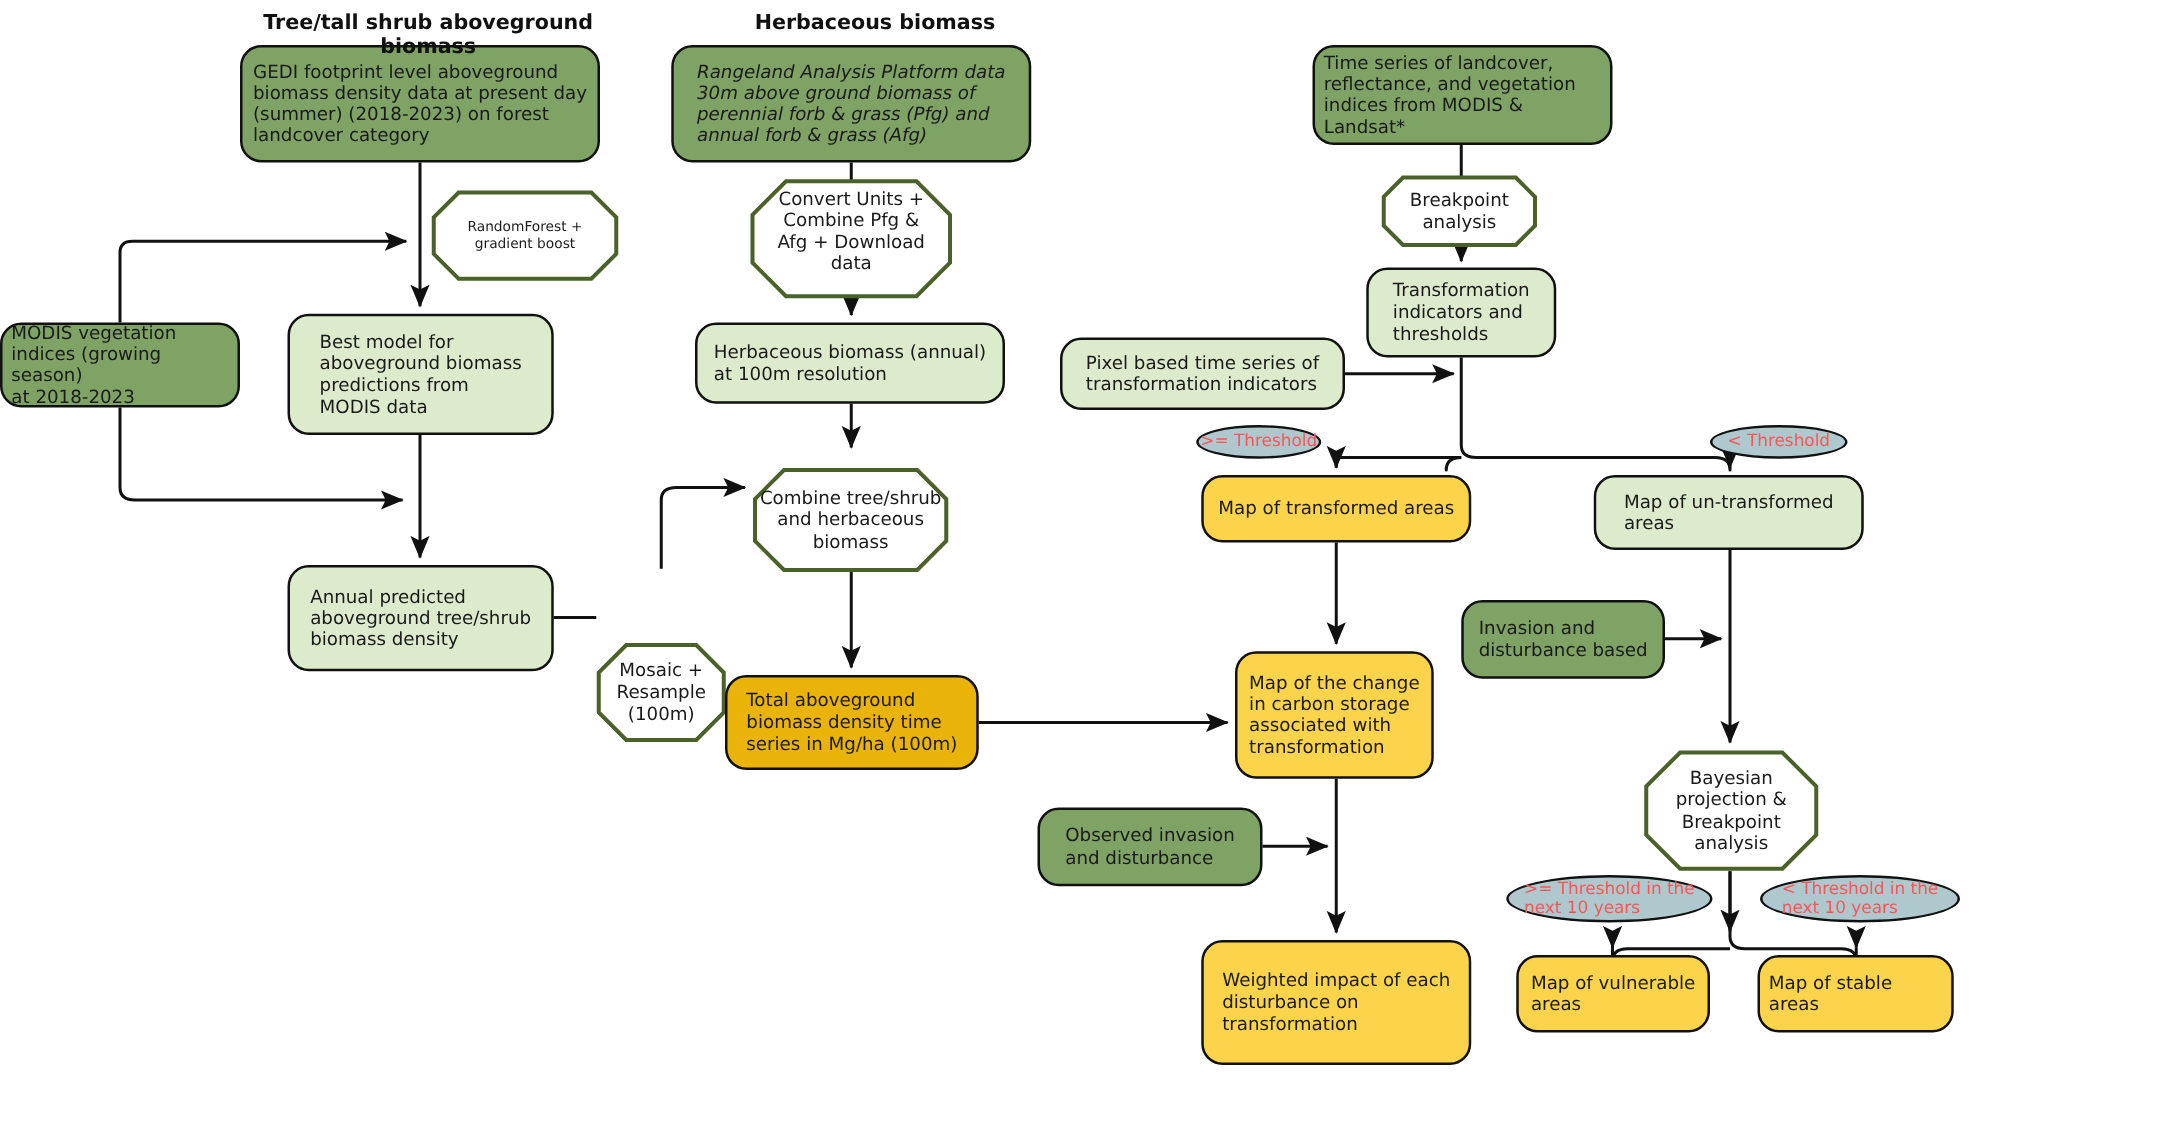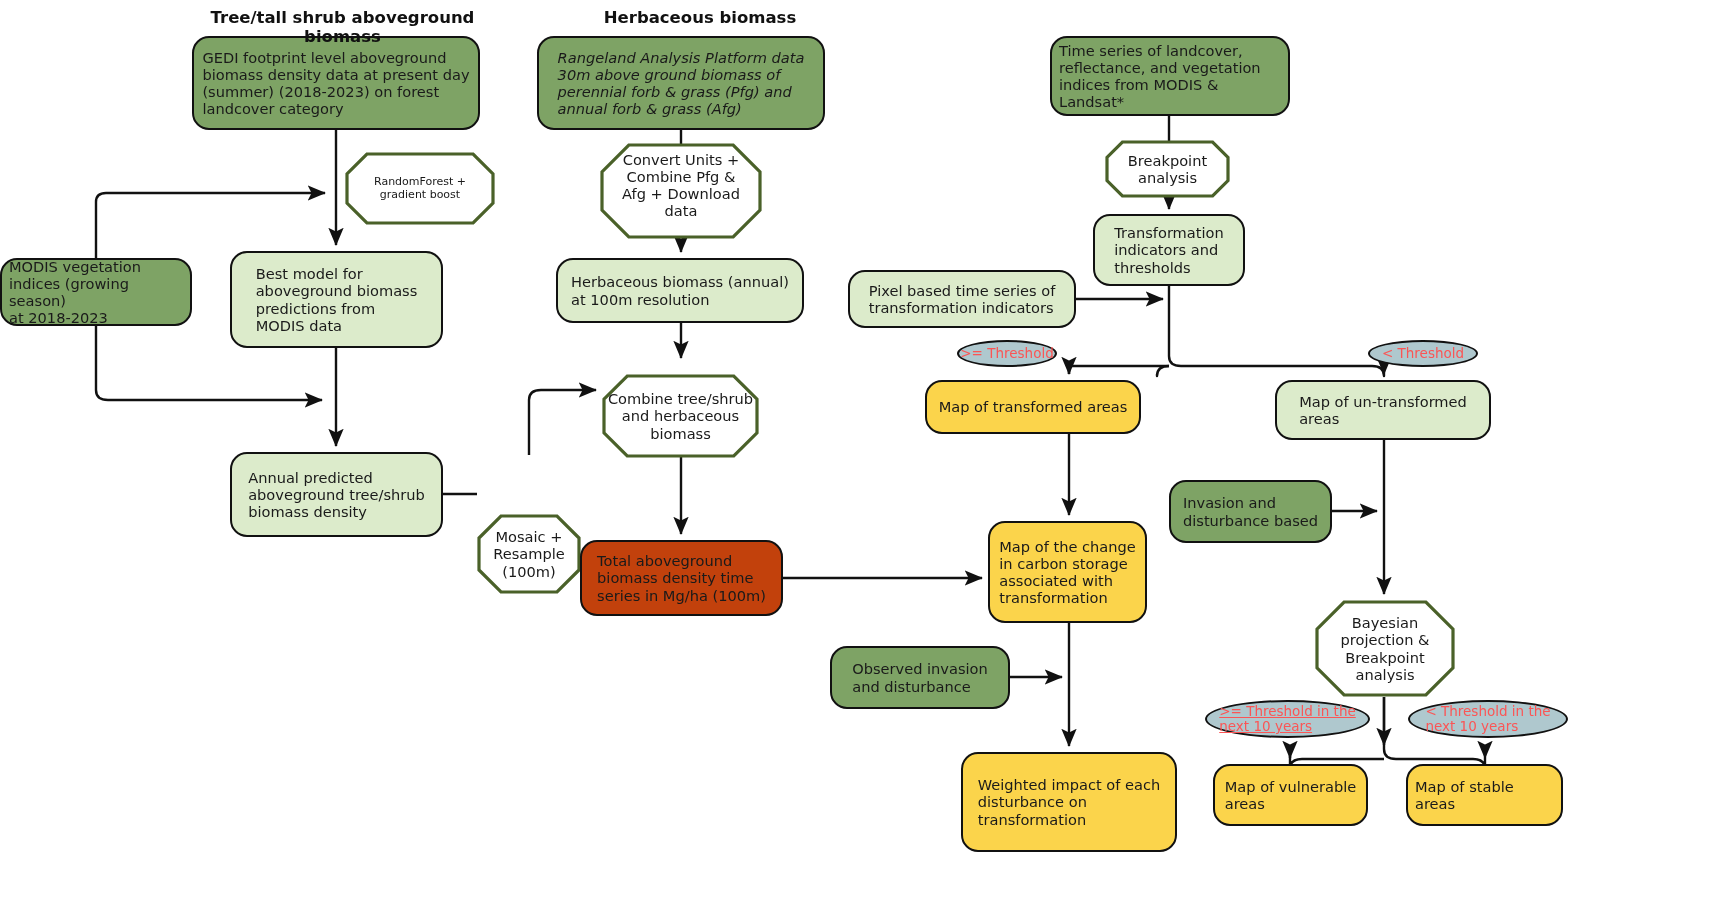--- a/index.html
+++ b/index.html
@@ -173,61 +173,61 @@
       <div class="node rounded" style="left: 556px; top: 258px; width: 248px; height: 65px; font-size: 14.6px; background: rgb(220, 235, 203); padding: 2px 7px;">Herbaceous biomass (annual)
 at 100m resolution</div>
       <div class="octagon-wrap" style="left: 602px; top: 362px; width: 157px; height: 84px; margin-top: 12px;">
         <svg width="157" height="84">
           <polygon points="25.2,2 131.8,2 155,25.2 155,58.8 131.8,82 25.2,82 2,58.8 2,25.2" fill="#ffffff" stroke="#4a6129" stroke-width="3.2" stroke-linejoin="miter"></polygon>
         </svg>
         <div class="octagon-label" style="font-size: 14.6px;">Combine tree/shrub
 and herbaceous
 biomass</div>
       </div>
-      <div class="node rounded" style="left: 580px; top: 540px; width: 203px; height: 76px; font-size: 14.6px; background: #c2410c; padding: 2px 7px;">Total aboveground
+      <div class="node rounded" style="left: 580px; top: 540px; width: 203px; height: 76px; font-size: 14.6px; background: #eab308; padding: 2px 7px;">Total aboveground
 biomass density time
 series in Mg/ha (100m)</div>
       <div class="node rounded" style="left: 1050px; top: 36px; width: 240px; height: 80px; font-size: 14.6px; background: rgb(126, 163, 101); padding: 2px 7px;">Time series of landcover,
 reflectance, and vegetation
 indices from MODIS &amp; Landsat*</div>
       <div class="octagon-wrap" style="left: 1105px; top: 140px; width: 125px; height: 58px;">
         <svg width="125" height="58">
           <polygon points="17.4,2 107.6,2 123,17.4 123,40.6 107.6,56 17.4,56 2,40.6 2,17.4" fill="#ffffff" stroke="#4a6129" stroke-width="3.2" stroke-linejoin="miter"></polygon>
         </svg>
         <div class="octagon-label" style="font-size: 14.6px;">Breakpoint
 analysis</div>
       </div>
       <div class="node rounded" style="left: 1093px; top: 214px; width: 152px; height: 72px; font-size: 14.6px; background: rgb(220, 235, 203); padding: 2px 7px;">Transformation
 indicators and
 thresholds</div>
       <div class="node rounded" style="left: 848px; top: 270px; width: 228px; height: 58px; font-size: 14.6px; background: rgb(220, 235, 203); padding: 2px 7px;">Pixel based time series of
 transformation indicators</div>
       <div class="node ellipse" style="left: 957px; top: 340px; width: 100px; height: 27px; font-size: 13.5px; background: rgb(175, 200, 206); color: rgb(251, 85, 85);">&gt;= Threshold</div>
       <div class="node ellipse" style="left: 1368px; top: 340px; width: 110px; height: 27px; font-size: 13.5px; background: rgb(175, 200, 206); color: rgb(251, 85, 85);">&lt; Threshold</div>
-      <div class="node rounded" style="left: 925px; top: 380px; width: 216px; height: 54px; font-size: 14.6px; background: rgb(251, 212, 75); padding: 2px 7px;">Map of transformed areas</div>
+      <div class="node rounded" style="left: 961px; top: 380px; width: 216px; height: 54px; font-size: 14.6px; background: rgb(251, 212, 75); padding: 2px 7px;">Map of transformed areas</div>
       <div class="node rounded" style="left: 1275px; top: 380px; width: 216px; height: 60px; font-size: 14.6px; background: rgb(220, 235, 203); padding: 2px 7px;">Map of un-transformed
 areas</div>
       <div class="node rounded" style="left: 1169px; top: 480px; width: 163px; height: 63px; font-size: 14.6px; background: rgb(126, 163, 101); padding: 2px 7px;">Invasion and
 disturbance based</div>
       <div class="node rounded" style="left: 988px; top: 521px; width: 159px; height: 102px; font-size: 14.6px; background: rgb(251, 212, 75); padding: 2px 7px;">Map of the change
 in carbon storage
 associated with
 transformation</div>
       <div class="node rounded" style="left: 830px; top: 646px; width: 180px; height: 63px; font-size: 14.6px; background: rgb(126, 163, 101); padding: 2px 7px;">Observed invasion
 and disturbance</div>
       <div class="octagon-wrap" style="left: 1315px; top: 600px; width: 140px; height: 97px;">
         <svg width="140" height="97">
           <polygon points="29.099999999999998,2 110.9,2 138,29.099999999999998 138,67.9 110.9,95 29.099999999999998,95 2,67.9 2,29.099999999999998" fill="#ffffff" stroke="#4a6129" stroke-width="3.2" stroke-linejoin="miter"></polygon>
         </svg>
         <div class="octagon-label" style="font-size: 14.6px;">Bayesian
 projection &amp;
 Breakpoint
 analysis</div>
       </div>
-      <div class="node ellipse" style="left: 1205px; top: 700px; width: 165px; height: 38px; font-size: 13.5px; background: rgb(175, 200, 206); color: rgb(251, 85, 85); text-decoration: underline;">&gt;= Threshold in the
+      <div class="node ellipse" style="left: 1205px; top: 700px; width: 165px; height: 38px; font-size: 13.5px; background: rgb(175, 200, 206); color: rgb(251, 85, 85);">&gt;= Threshold in the
 next 10 years</div>
       <div class="node ellipse" style="left: 1408px; top: 700px; width: 160px; height: 38px; font-size: 13.5px; background: rgb(175, 200, 206); color: rgb(251, 85, 85);">&lt; Threshold in the
 next 10 years</div>
       <div class="node rounded" style="left: 961px; top: 752px; width: 216px; height: 100px; font-size: 14.6px; background: rgb(251, 212, 75); padding: 2px 7px;">Weighted impact of each
 disturbance on
 transformation</div>
       <div class="node rounded" style="left: 1213px; top: 764px; width: 155px; height: 62px; font-size: 14.6px; background: rgb(251, 212, 75); padding: 2px 7px;">Map of vulnerable
 areas</div>
       <div class="node rounded" style="left: 1406px; top: 764px; width: 157px; height: 62px; font-size: 14.6px; background: rgb(251, 212, 75); padding: 2px 7px;">Map of stable areas</div>
     </div>

